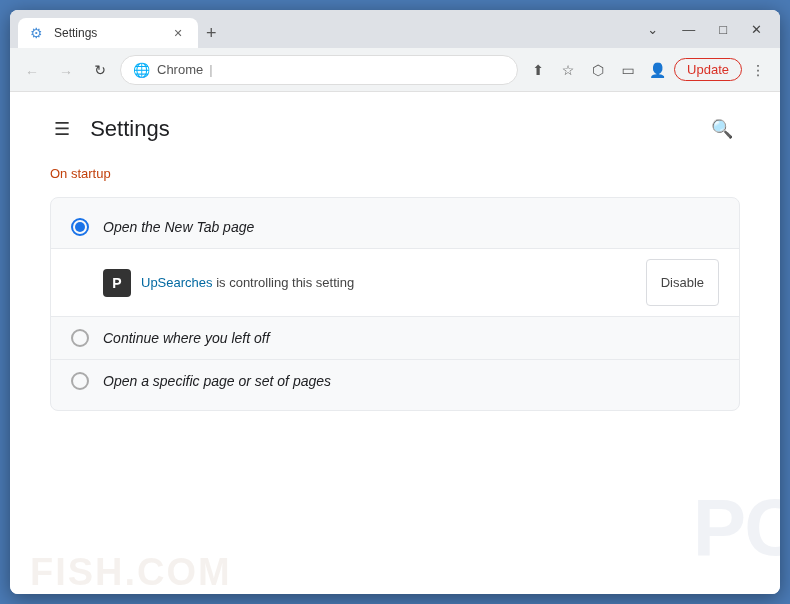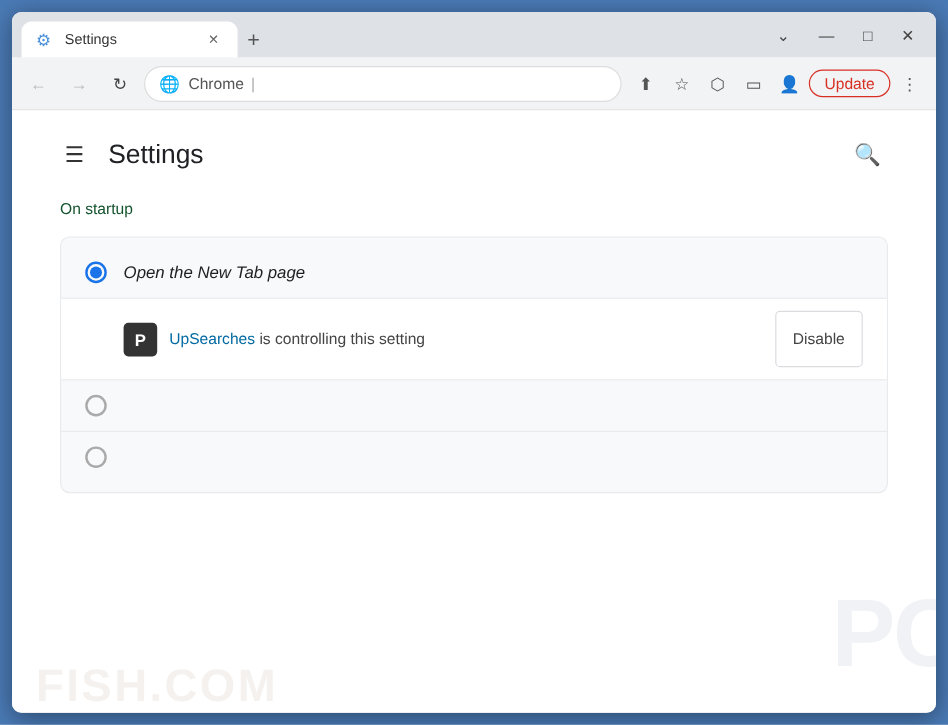--- a/index.html
+++ b/index.html
@@ -215,21 +215,21 @@
       border: none;
       cursor: pointer;
       margin-left: auto;
       font-size: 18px;
       color: #555;
       padding: 6px;
       border-radius: 50%;
     }
     .section-label {
       font-size: 13px;
-      color: #14532d;
+      color: #c2410c;
       margin-bottom: 16px;
       font-weight: 400;
     }
     .options-card {
       background: #f8f9fa;
       border-radius: 8px;
       padding: 8px 0;
       border: 1px solid #e8eaed;
     }
     .option-row {
@@ -406,23 +406,25 @@
         <div class="extension-row">
           <div class="ext-icon">P</div>
           <span class="ext-text">
             <span class="ext-name">UpSearches</span><span> is controlling this setting</span>
           </span>
           <button class="disable-btn">Disable</button>
         </div>
 
         <div class="option-row">
           <div class="radio-outer"></div>
+          <span class="option-label">Continue where you left off</span>
         </div>
 
         <div class="divider"></div>
 
         <div class="option-row">
           <div class="radio-outer"></div>
+          <span class="option-label">Open a specific page or set of pages</span>
         </div>
       </div>
     </div>
   </div>
 </div>
 
 </body></html>

